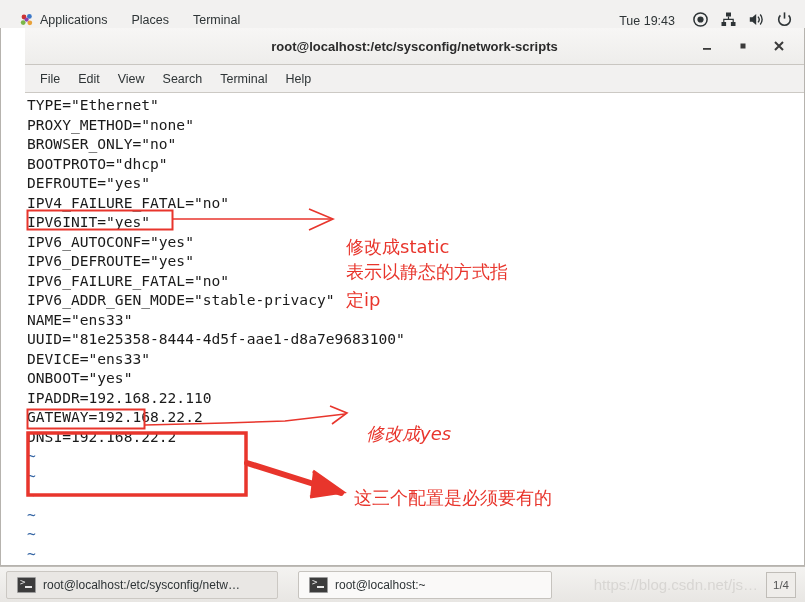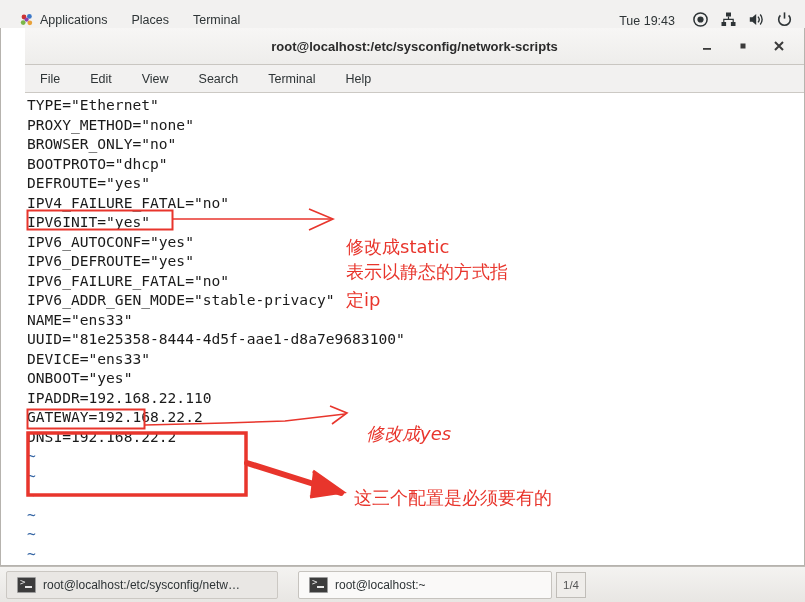--- a/index.html
+++ b/index.html
@@ -75,21 +75,20 @@
     display: flex; align-items: center; justify-content: center;
     color: #3b3b3b;
   }
 
   .menu-bar {
     height: 28px;
     background: #f2f1f0;
     border-bottom: 1px solid #ccc9c4;
     display: flex; align-items: center;
     padding-left: 6px;
-    gap: 12px;
   }
   .menu-item {
     padding: 4px 9px;
     font-size: 12.5px;
     color: #2e3436;
   }
 
   
   .term-body {
     flex: 1;
@@ -315,18 +314,19 @@
 
   <div class="taskbar">
     <div class="task-btn first">
       <span class="term-mini-icon"></span>
       <span>root@localhost:/etc/sysconfig/netw…</span>
     </div>
     <div class="task-btn second active">
       <span class="term-mini-icon"></span>
       <span>root@localhost:~</span>
     </div>
+    <div class="watermark">https://blog.csdn.net/js…</div>
     <div class="workspace-box">
       <span>1/4</span>
     </div>
   </div>
 
 </div>
 
 </body></html>

